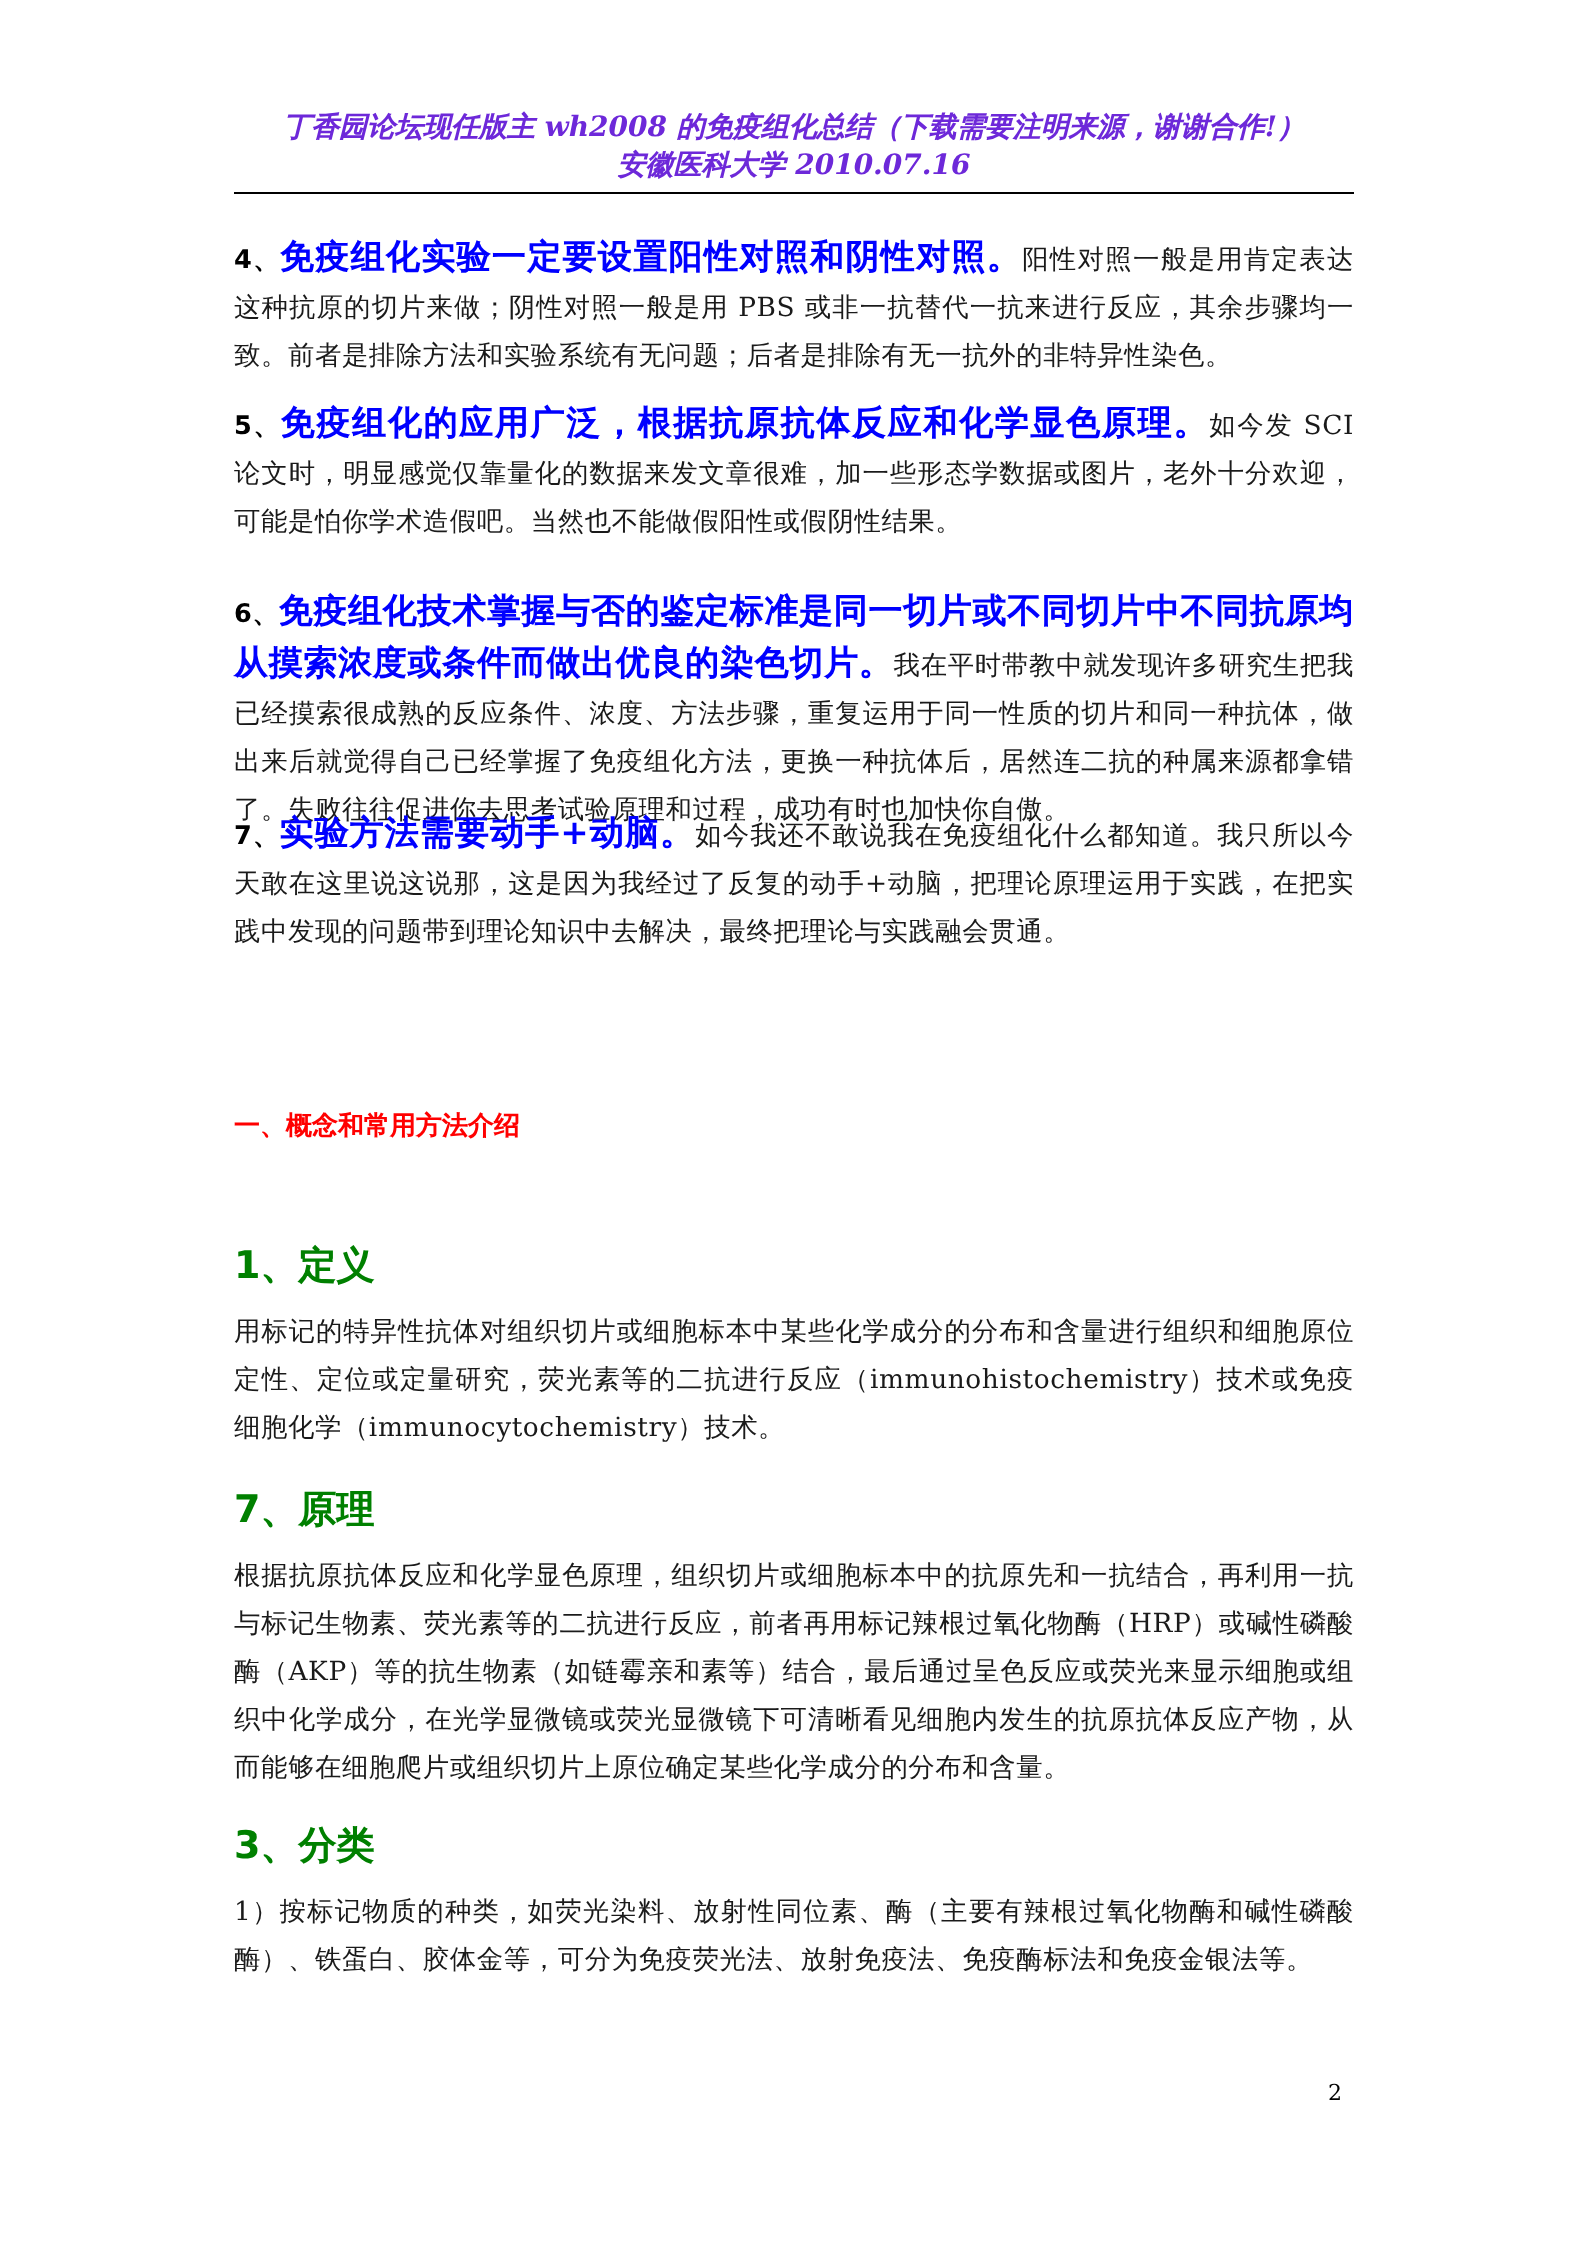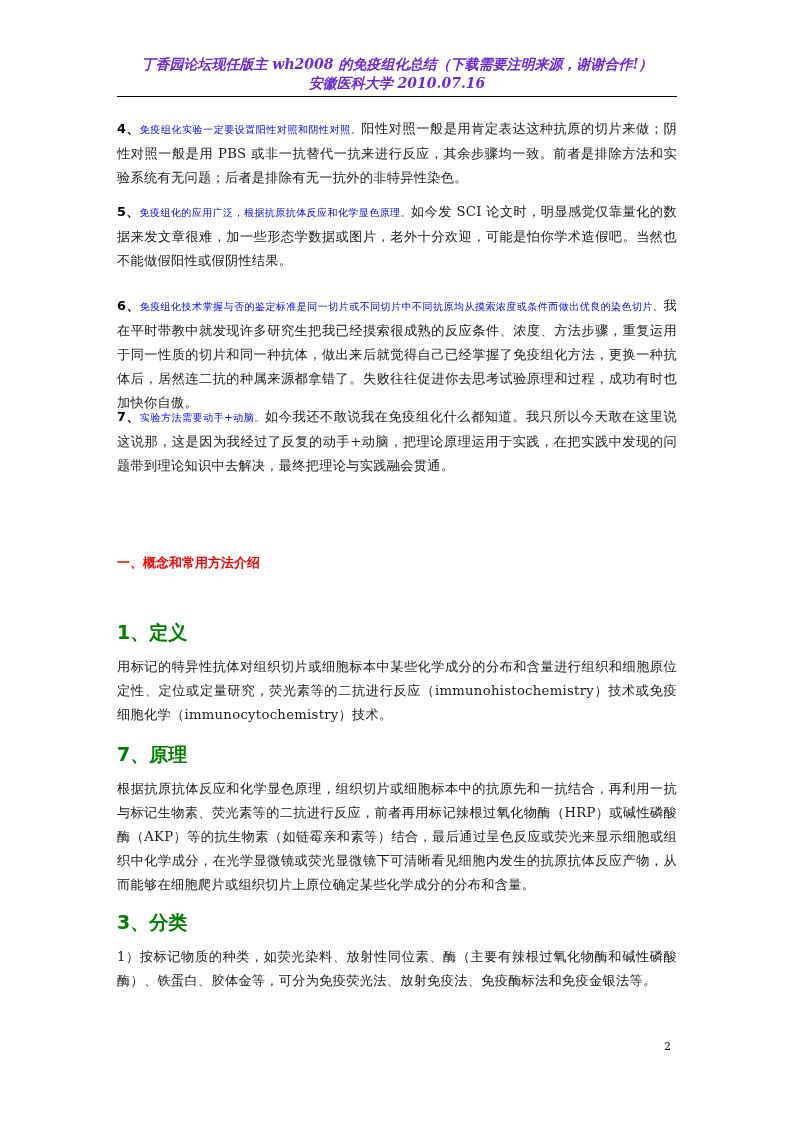--- a/index.html
+++ b/index.html
@@ -4,21 +4,21 @@
 <style>
   html, body { margin: 0; padding: 0; background: #ffffff; }
   body { width: 793px; height: 1122px; position: relative; overflow: hidden;
          font-family: "DejaVu Serif", "Liberation Serif", serif; color: #1a1a1a; }
   .header { position: absolute; left: 117px; top: 55px; width: 560px; text-align: center;
             color: #6d28d9; font-style: italic; font-weight: bold; font-size: 14px; line-height: 19px; }
   .header-rule { position: absolute; left: 117px; top: 96px; width: 560px; height: 0;
                  border-top: 1.3px solid #000; }
   .para { position: absolute; left: 117px; width: 560px; font-size: 13.2px; line-height: 24px;
           letter-spacing: 0.3px; text-align: justify; }
-  .lead { color: #0000ff; font-weight: normal; font-family: "DejaVu Sans", "Liberation Sans", sans-serif; font-size: 10px; }
+  .lead { color: #0000ff; font-weight: bold; font-family: "DejaVu Sans", "Liberation Sans", sans-serif; font-size: 17px; }
   .num { color: #000; font-weight: bold; font-family: "DejaVu Sans", "Liberation Sans", sans-serif; font-size: 12.8px; }
   .section-title { position: absolute; left: 117px; width: 560px; top: 554px; text-align: left;
                    color: #ff0000; font-weight: bold; font-size: 13px;
                    font-family: "DejaVu Sans", "Liberation Sans", sans-serif; }
   .subhead { position: absolute; left: 117px; color: #008000; font-weight: bold; font-size: 19px;
              font-family: "DejaVu Sans", "Liberation Sans", sans-serif; }
   .page-num { position: absolute; left: 664px; top: 1040px; font-size: 11px; color: #000; }
 </style>
 </head>
 <body>

